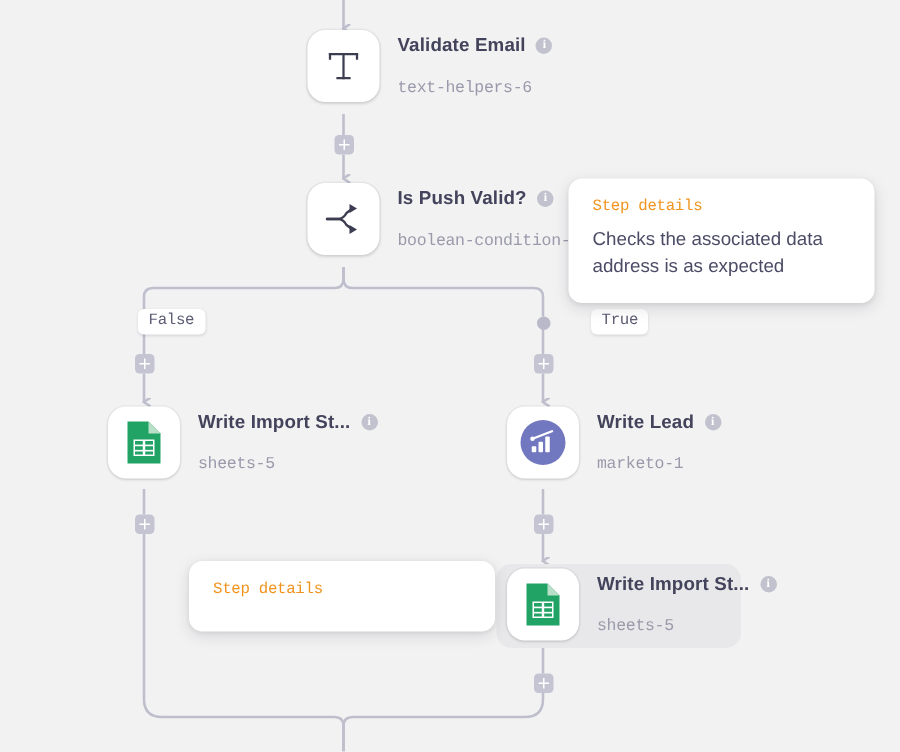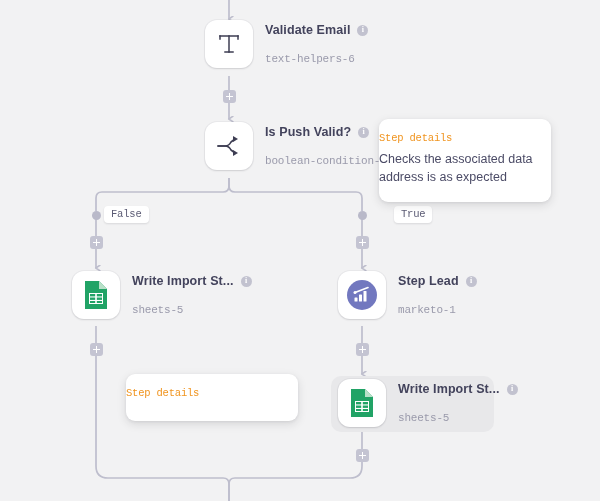--- a/index.html
+++ b/index.html
@@ -124,21 +124,21 @@
     width: 9px;
     height: 9px;
     border-radius: 50%;
     background: #b9b9c9;
   }
   
   .tooltip {
     position: absolute;
     background: #ffffff;
     border-radius: 9px;
-    padding: 13px 0 15px;
+    padding: 13px 16px 15px;
     box-shadow: 0 3px 10px rgba(28,28,40,.13), 0 1px 3px rgba(28,28,40,.07);
   }
   .tooltip-title {
     font-family: "Liberation Mono", monospace;
     font-size: 10.5px;
     color: #f0941f;
     margin-bottom: 7px;
     letter-spacing: -.2px;
   }
   .tooltip-body {
@@ -264,21 +264,21 @@
           <rect x="8.5" y="18.5" width="3" height="4" rx="0.6"></rect>
           <rect x="13" y="15.5" width="3" height="7" rx="0.6"></rect>
           <rect x="17.5" y="12" width="3" height="10.5" rx="0.6"></rect>
         </g>
         <path d="M9,13.5 L22,8.5" stroke="#ffffff" stroke-width="1.6" stroke-linecap="round" fill="none"></path>
         <circle cx="9" cy="13.5" r="1.5" fill="#ffffff"></circle>
       </svg>
     </div>
     <div class="node-text">
       <div class="node-title-row">
-        <span class="node-title">Step Lead</span>
+        <span class="node-title">Write Lead</span>
         <span class="info-icon">i</span>
       </div>
       <span class="node-sub">marketo-1</span>
     </div>
   </div>
 
   <div class="node" style="left:338px; top:379px;">
     <div class="icon-card">
       <svg class="sheets-svg" width="28" height="30" viewBox="0 0 28 30">
         <path d="M3,1 h14 l8,8 v20 h-22 z" fill="#21a366"></path>
@@ -297,21 +297,21 @@
     <div class="node-text">
       <div class="node-title-row">
         <span class="node-title">Write Import St...</span>
         <span class="info-icon">i</span>
       </div>
       <span class="node-sub">sheets-5</span>
     </div>
   </div>
 
   <div class="branch-dot" style="left:92px; top:211px;"></div>
-  <div class="branch-label" style="left:104px; top:206px;">False</div>
+  <div class="branch-label" style="left:92px; top:206px;">False</div>
 
   <div class="branch-dot" style="left:358px; top:211px;"></div>
   <div class="branch-label" style="left:370px; top:206px;margin-left:24px;">True</div>
 
   <div class="plus-btn" style="left:223px; top:90px;"></div>
   <div class="plus-btn" style="left:90px; top:236px;"></div>
   <div class="plus-btn" style="left:356px; top:236px;"></div>
   <div class="plus-btn" style="left:90px; top:343px;"></div>
   <div class="plus-btn" style="left:356px; top:343px;"></div>
   <div class="plus-btn" style="left:356px; top:449px;"></div>

